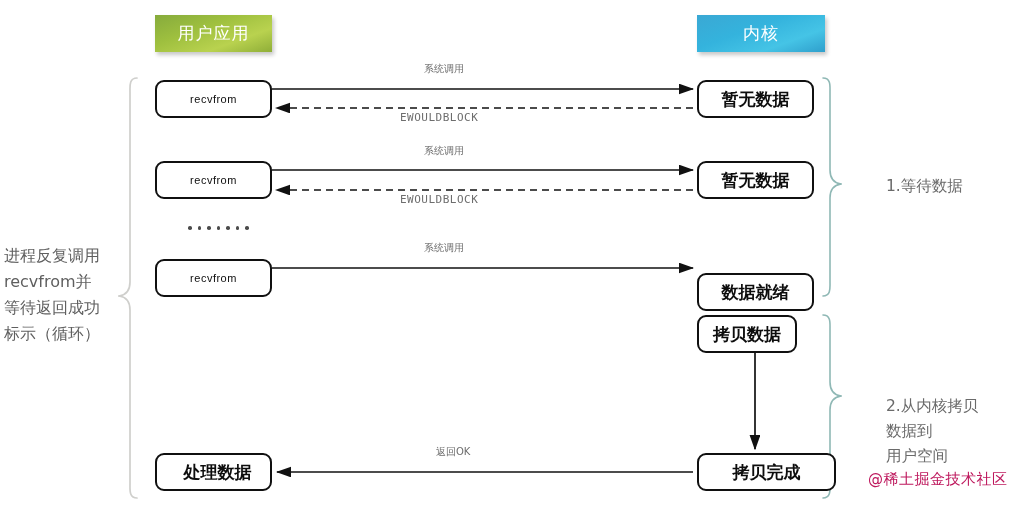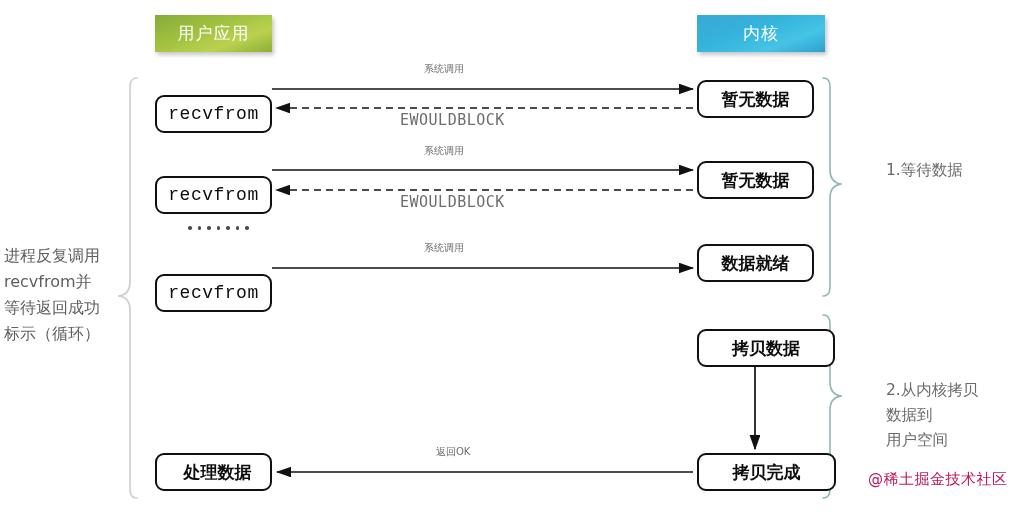--- a/index.html
+++ b/index.html
@@ -44,42 +44,41 @@
     border: 2.4px solid #101010;
     border-radius: 9px;
     background: #ffffff;
     display: flex;
     align-items: center;
     justify-content: center;
     color: #0d0d0d;
     box-sizing: border-box;
   }
   .node.mono {
-    font-family: Liberation Mono, monospace;
-    font-size: 18px;
+    font-family: Liberation Sans, sans-serif;
+    font-size: 11px;
     letter-spacing: 0.5px;
-    margin-top: 15px;
   }
   .node.cjk {
     font-family: "DejaVu Sans", "Liberation Sans", sans-serif;
     font-size: 17px;
     font-weight: 600;
   }
 
   
   .edge-label {
     position: absolute;
     color: #6d6d6d;
     font-size: 10px;
     white-space: nowrap;
   }
   .edge-label.cjk { font-family: "DejaVu Sans", sans-serif; }
   .edge-label.mono {
     font-family: "DejaVu Sans Mono", "Liberation Mono", monospace;
-    font-size: 15px;
+    font-size: 11px;
     letter-spacing: 0.5px;
   }
 
   svg.overlay {
     position: absolute;
     left: 0; top: 0;
     width: 1031px; height: 518px;
     pointer-events: none;
   }
 
@@ -92,20 +91,21 @@
     line-height: 26px;
     white-space: pre-line;
   }
   .right-note {
     position: absolute;
     color: #6a6a6a;
     font-family: "DejaVu Sans", "Liberation Sans", sans-serif;
     font-size: 15.5px;
     line-height: 25px;
     white-space: pre-line;
+    margin-top: 16px;
   }
   .watermark {
     position: absolute;
     color: #be185d;
     font-family: "DejaVu Sans", "Liberation Sans", sans-serif;
     font-size: 15px;
     letter-spacing: 0.5px;
     white-space: nowrap;
   }
 
@@ -203,25 +203,25 @@
   </div>
 
   <div class="node cjk" style="left:697px; top:80px; width:117px; height:38px;">
     <span>暂无数据</span>
   </div>
 
   <div class="node cjk" style="left:697px; top:161px; width:117px; height:38px;">
     <span>暂无数据</span>
   </div>
 
-  <div class="node cjk" style="left:697px; top:244px; width:117px; height:38px;justify-content:center;">
+  <div class="node cjk" style="left:697px; top:273px; width:117px; height:38px;justify-content:center;">
     <span>数据就绪</span>
   </div>
 
-  <div class="node cjk" style="left:697px; top:329px; width:138px; height:38px;">
+  <div class="node cjk" style="left:697px; top:315px; width:100px; height:38px;">
     <span>拷贝数据</span>
   </div>
 
   <div class="node cjk" style="left:697px; top:453px; width:139px; height:38px;">
     <span>拷贝完成</span>
   </div>
 
   <div class="edge-label cjk" style="left:424px; top:62px;">系统调用</div>
   <div class="edge-label mono" style="left:400px; top:111px;">EWOULDBLOCK</div>
 

